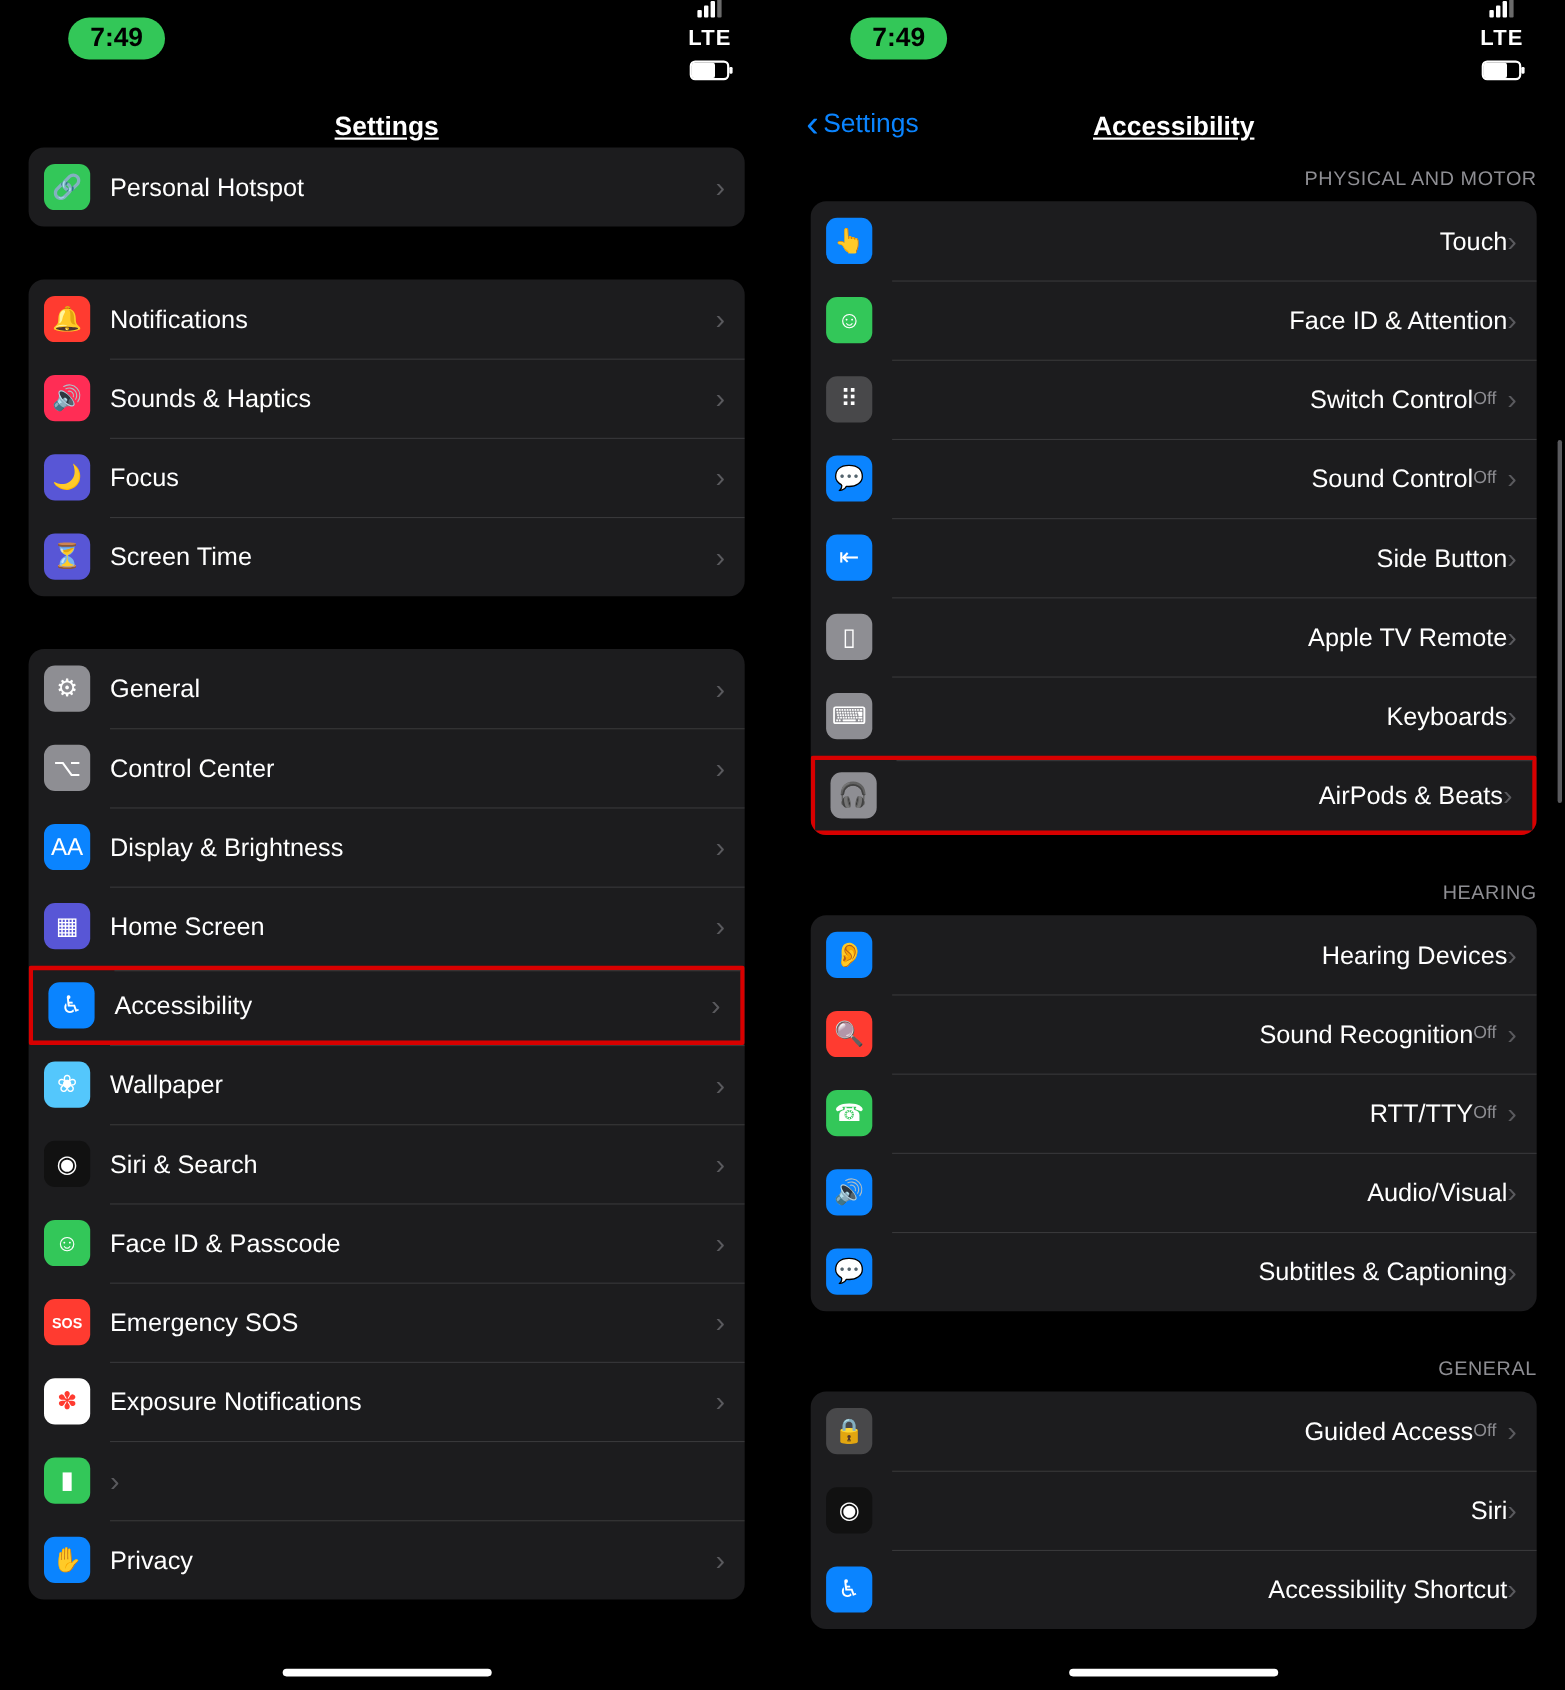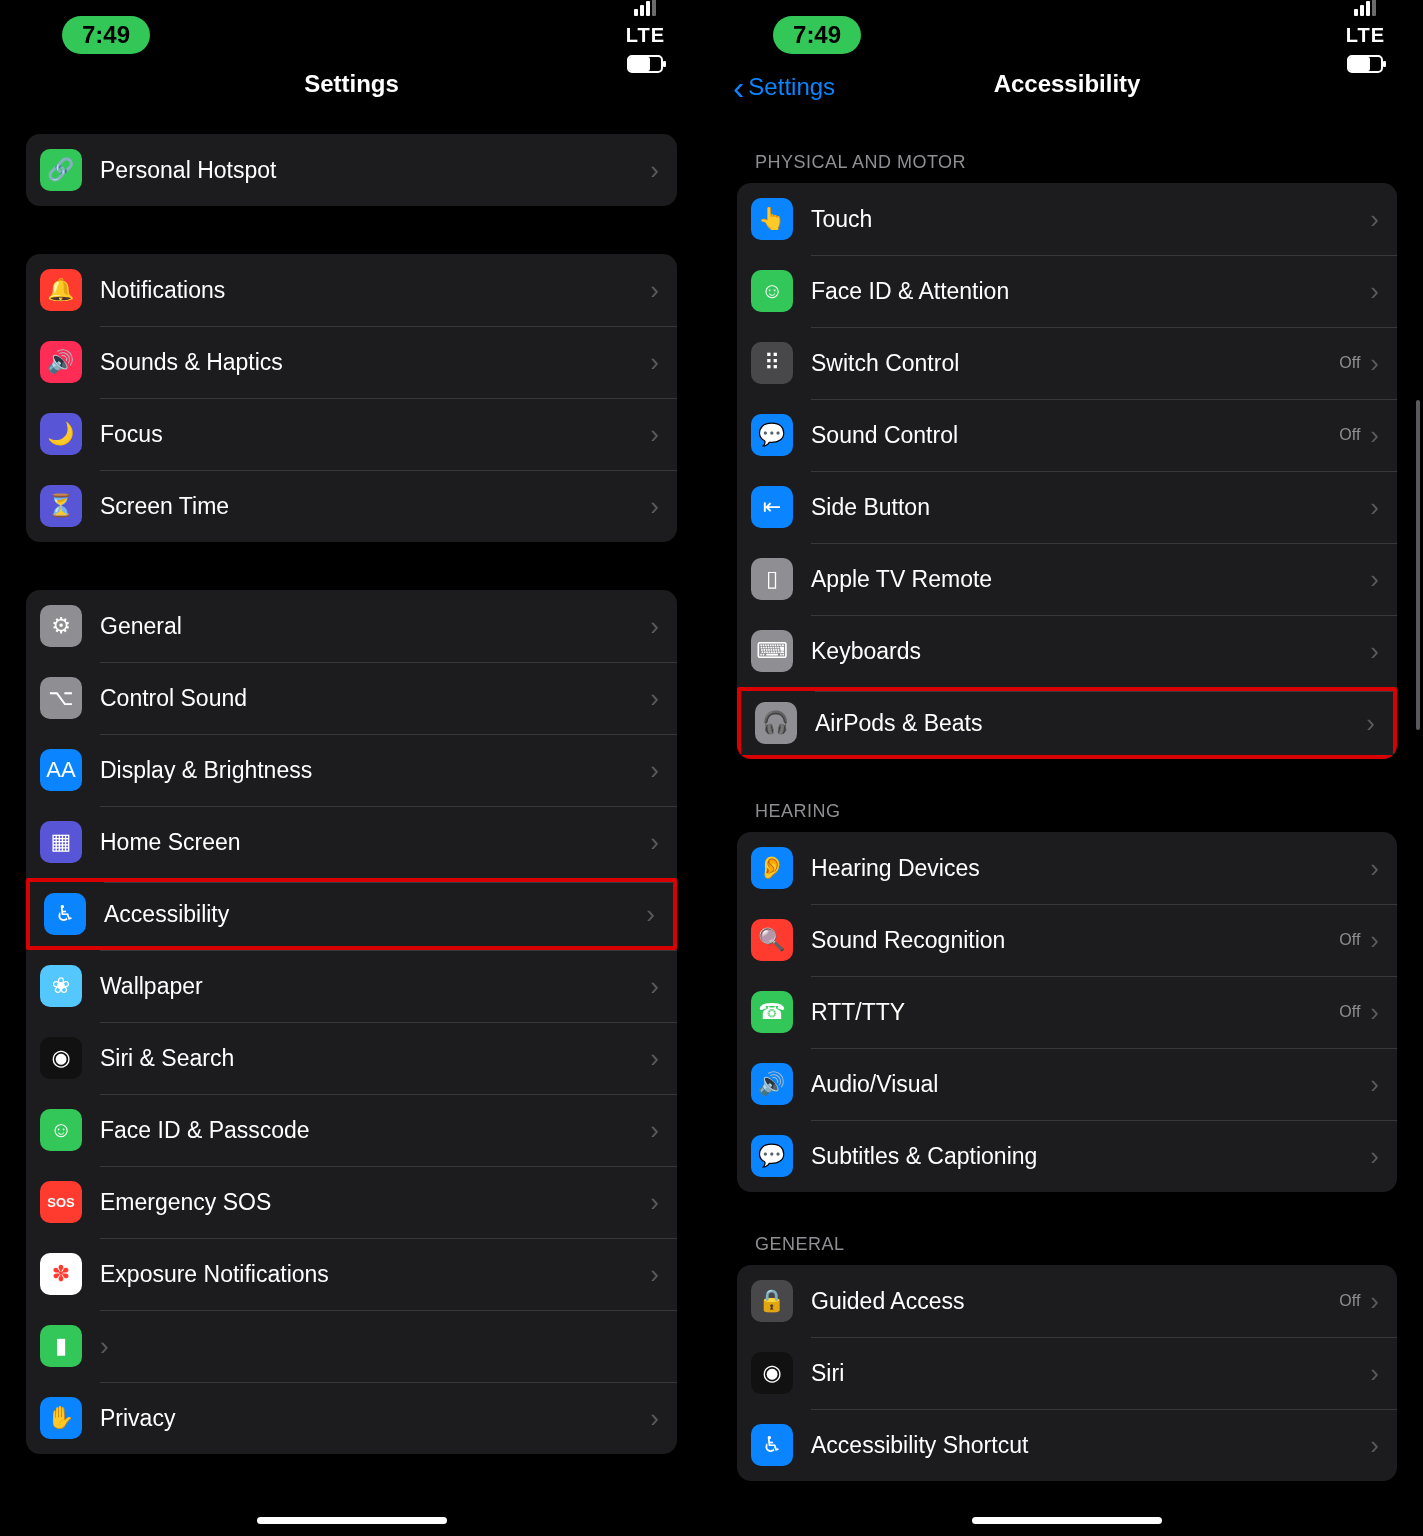--- a/index.html
+++ b/index.html
@@ -51,23 +51,24 @@
   .sig-bars span:nth-child(4){height:19px; background:#6b6b6b;}
   .lte { font-size: 20px; font-weight:600; letter-spacing:1px;}
   .battery { width: 36px; height: 18px; border: 2px solid #fff; border-radius: 5px; position: relative;}
   .battery::after{content:"";position:absolute;right:-5px;top:4px;width:3px;height:6px;background:#fff;border-radius:1px;}
   .battery .fill{background:#fff;height:100%;width:65%;border-radius:2px;}
 
   
   .nav {
     height: 60px;
     display: flex;
-    align-items: flex-start;
+    align-items: flex-end;
     justify-content: center;
     position: relative;
+    text-decoration: underline;
   }
   .nav-title { font-size: 24px; font-weight: 600; }
   .nav-back {
     position: absolute;
     left: 22px;
     display: flex;
     align-items: center;
     gap: 4px;
     color: #0a84ff;
     font-size: 24px;
@@ -220,21 +221,21 @@
         </div>
       </div>
     <div class="group" id="lg3">
         <div class="row">
           <div class="icon bg-gray">⚙︎</div>
           <div class="label">General</div>
           <div class="chevron">›</div>
         </div>
         <div class="row">
           <div class="icon bg-gray">⌥</div>
-          <div class="label">Control Sound</div>
+          <div class="label">Control Center</div>
           <div class="chevron">›</div>
         </div>
         <div class="row">
           <div class="icon bg-blue">AA</div>
           <div class="label">Display &amp; Brightness</div>
           <div class="chevron">›</div>
         </div>
         <div class="row">
           <div class="icon bg-indigo">▦</div>
           <div class="label">Home Screen</div>
@@ -303,21 +304,21 @@
   </div>
 
   <div class="nav">
     <div class="nav-back">
       <span class="chev">‹</span>
       <span>Settings</span>
     </div>
     <div class="nav-title">Accessibility</div>
   </div>
 
-  <div class="content" id="right-content" style="margin-top:14px;">
+  <div class="content" id="right-content" style="margin-top:14px;text-align:right;">
       <div class="group-header tight-top">PHYSICAL AND MOTOR</div>
       <div class="group" style="margin-top: 0px;">
         <div class="row">
           <div class="icon bg-blue">👆</div>
           <div class="label">Touch</div>
           <div class="chevron">›</div>
         </div>
         <div class="row">
           <div class="icon bg-green">☺︎</div>
           <div class="label">Face ID &amp; Attention</div>

